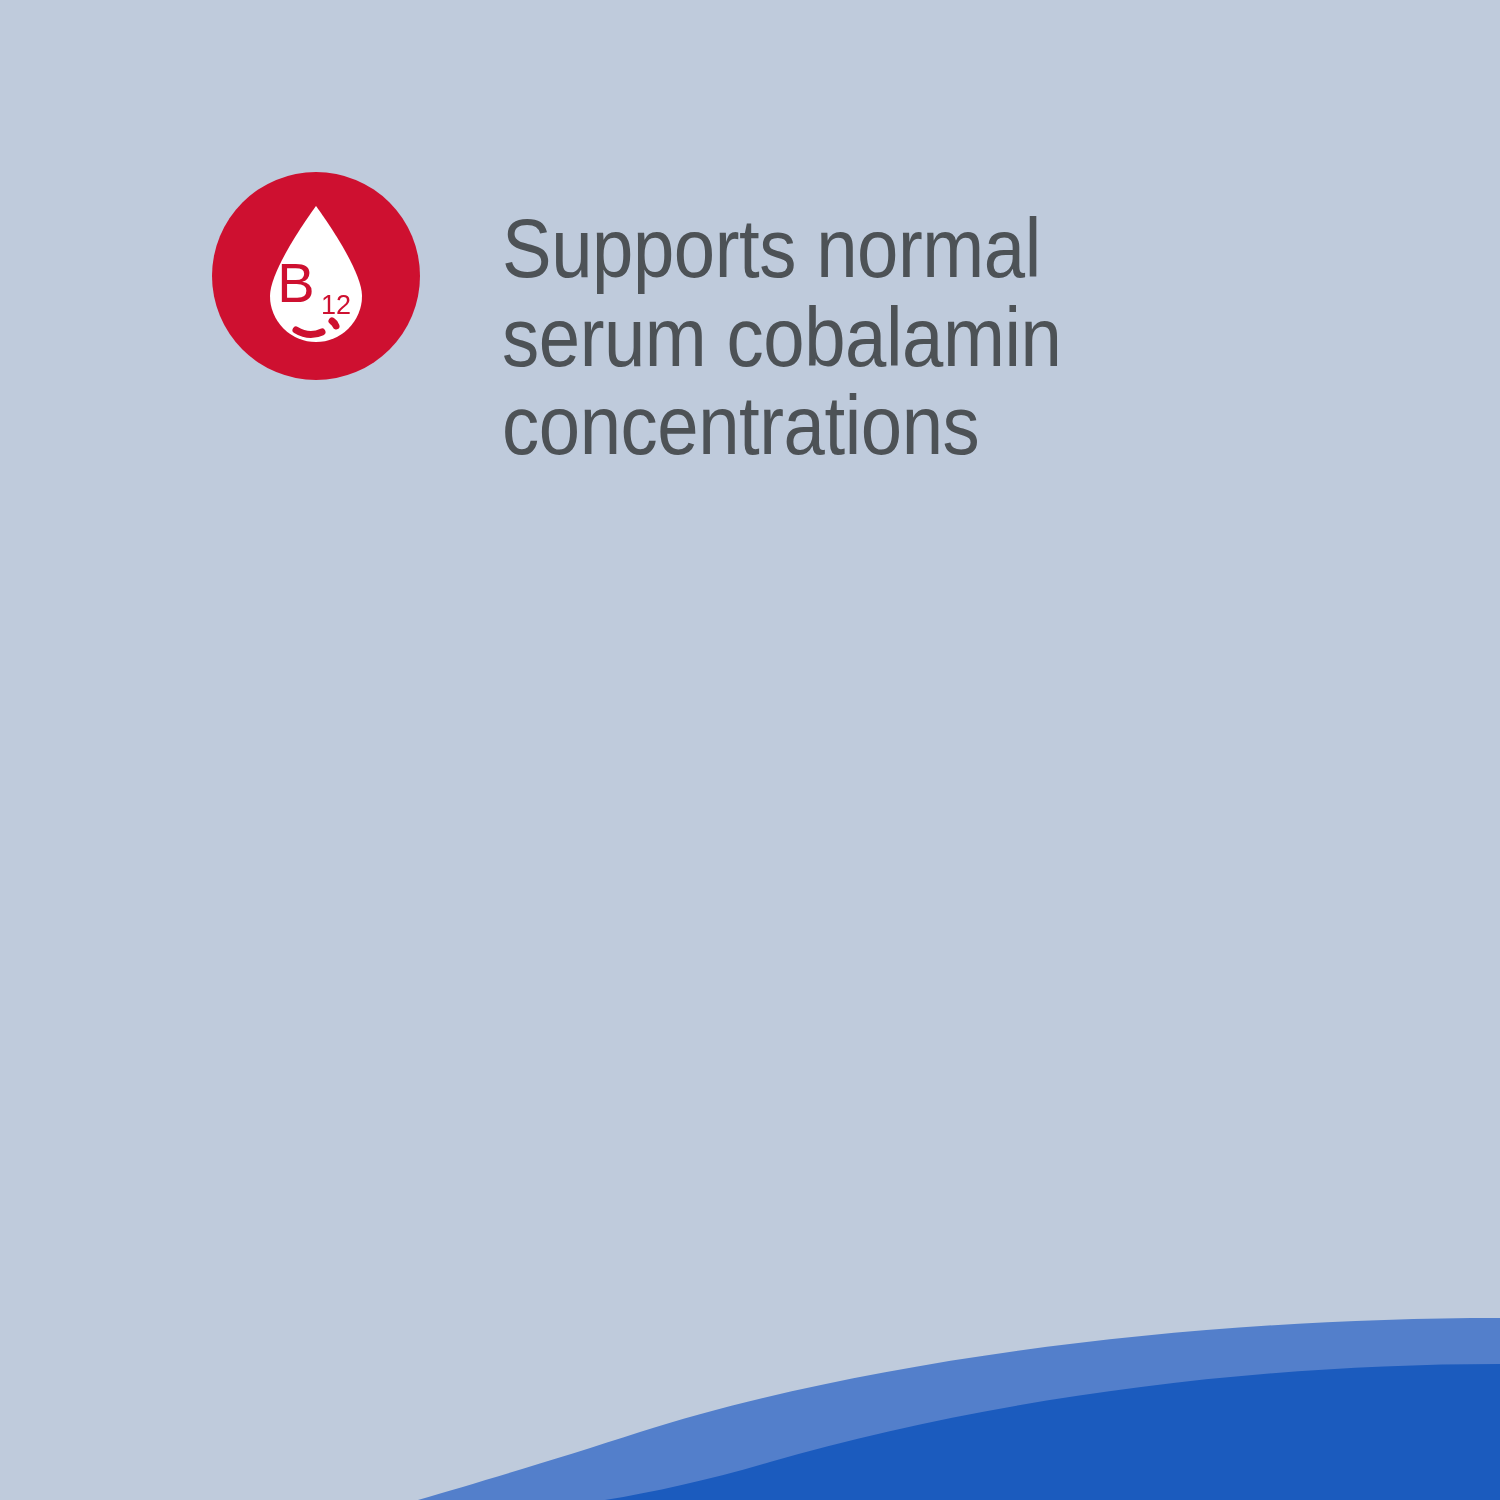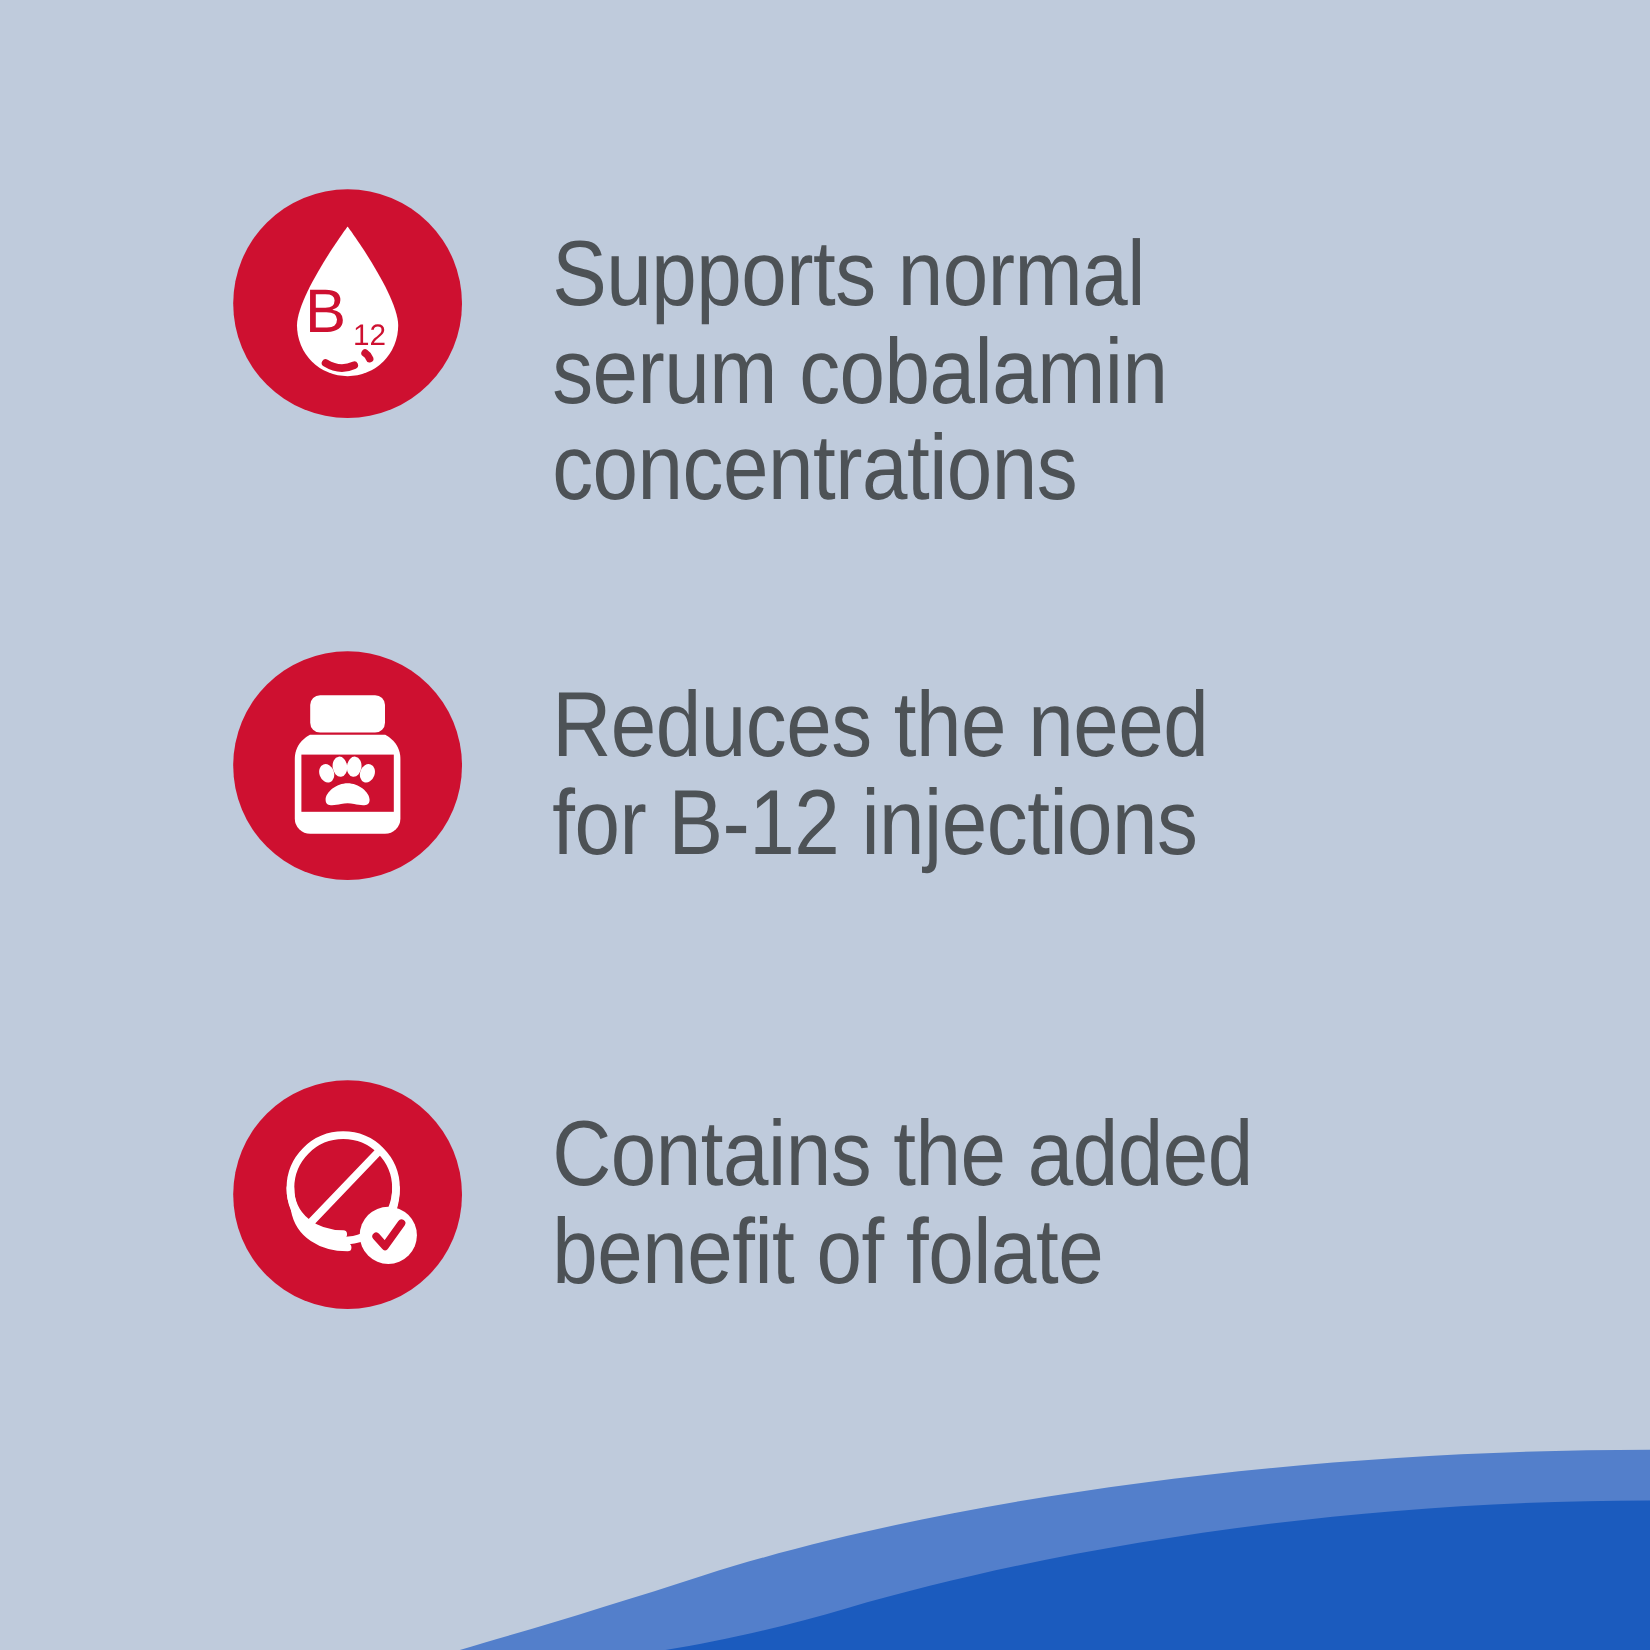--- a/index.html
+++ b/index.html
@@ -118,71 +118,16 @@
 
           <path d="M 84 158 Q 97 166 110 160" stroke="#ce1030" stroke-width="7" fill="none" stroke-linecap="round"></path>
           <path d="M 120 149 Q 123 151 124 154" stroke="#ce1030" stroke-width="7" fill="none" stroke-linecap="round"></path>
         </svg>
       </span>
       <div class="benefit-text">Supports normal
 serum cobalamin
 concentrations</div>
     </div>
 
-    <div class="benefit-row row-1">
-      <span class="icon-badge">
-        <svg viewBox="0 0 208 208">
 
-          <rect x="70" y="40" width="68" height="34" rx="9" ry="9" fill="#ffffff"></rect>
-
-          <path fill="#ffffff" d="M 70 76
-                   C 70 76 56 82 56 98
-                   L 56 152
-                   A 14 14 0 0 0 70 166
-                   L 138 166
-                   A 14 14 0 0 0 152 152
-                   L 152 98
-                   C 152 82 138 76 138 76 Z"></path>
-
-          <rect x="62" y="94" width="84" height="52" fill="#ce1030"></rect>
-
-          <g fill="#ffffff">
-            <ellipse cx="85" cy="111" rx="6.6" ry="8.6" transform="rotate(-20 85 111)"></ellipse>
-            <ellipse cx="97" cy="105" rx="6.6" ry="9.2" transform="rotate(-7 97 105)"></ellipse>
-            <ellipse cx="110" cy="105" rx="6.6" ry="9.2" transform="rotate(7 110 105)"></ellipse>
-            <ellipse cx="122" cy="111" rx="6.6" ry="8.6" transform="rotate(20 122 111)"></ellipse>
-            <path d="M 104 120
-                     C 114 120 124 128 124 135
-                     C 124 142 116 140 110 139
-                     C 106 138 102 138 98 139
-                     C 92 140 84 142 84 135
-                     C 84 128 94 120 104 120 Z"></path>
-          </g>
-        </svg>
-      </span>
-      <div class="benefit-text">Reduces the need
-for B-12 injections</div>
-    </div>
-
-    <div class="benefit-row row-2">
-      <span class="icon-badge">
-        <svg viewBox="0 0 208 208">
-          <g fill="none" stroke="#ffffff" stroke-width="7" stroke-linecap="round">
-
-            <circle cx="100" cy="98" r="48"></circle>
-
-            <path d="M 67 133 L 133 64"></path>
-
-            <path d="M 52 98 C 52 124 74 140 100 140"></path>
-            <path d="M 56 118 C 60 140 80 152 104 152"></path>
-            <path d="M 148 98 C 148 112 144 124 136 133"></path>
-          </g>
-
-          <circle cx="141" cy="141" r="26" fill="#ffffff"></circle>
-          <path d="M 130 142 L 138 151 L 153 130" fill="none" stroke="#ce1030" stroke-width="7" stroke-linecap="round" stroke-linejoin="round"></path>
-        </svg>
-      </span>
-      <div class="benefit-text">Contains the added
-benefit of folate</div>
-    </div>
 
   </div>
 </div>
 
 </body></html>

